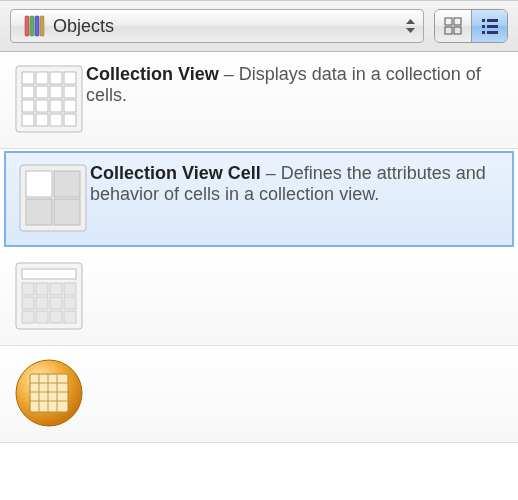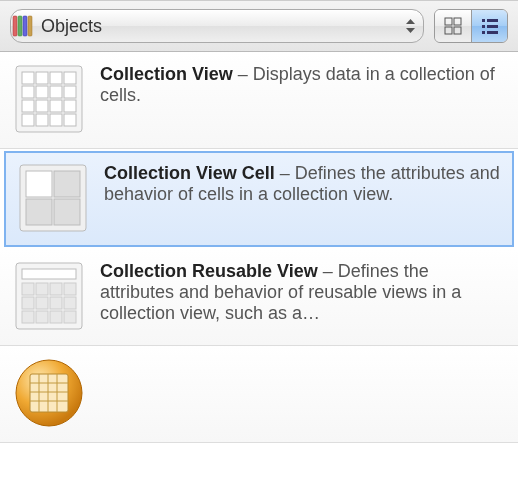--- a/index.html
+++ b/index.html
@@ -18,24 +18,24 @@
     padding: 8px 10px;
     background: linear-gradient(#f3f3f3,#e5e5e5);
     border-bottom: 1px solid #b9b9b9;
     border-top: 1px solid #ccc;
   }
   .dropdown {
     flex: 1;
     display: flex;
     align-items: center;
     height: 34px;
-    padding: 0 8px 0 0;
+    padding: 0 8px 0 12px;
     background: linear-gradient(#ffffff,#ececec 50%,#e1e1e1 51%,#efefef);
     border: 1px solid #aaa;
-    border-radius: 12px;
+    border-radius: 4px;
     box-shadow: 0 1px 0 rgba(255,255,255,.6) inset;
     cursor: default;
     gap: 8px;
   }
   .dropdown .combo-icon {
     width: 22px; height: 22px;
     display: flex; align-items:center; justify-content:center;
   }
   .dropdown .combo-label {
     flex: 1;
@@ -64,21 +64,20 @@
   .seg button + button { border-left:1px solid #9a9a9a; }
   .seg button.selected {
     background: linear-gradient(#cfe5fb,#a4cdf6 50%,#8fbff1 51%,#b7d8f8);
   }
   .list {
     overflow-y:auto;
     height: calc(500px - 52px);
   }
   .row {
     display:flex;
-    gap: 14px;
     padding: 10px 12px 12px 12px;
     border-bottom: 1px solid #ddd;
     background: linear-gradient(#ffffff,#f7f7f7);
   }
   .row.selected {
     background: linear-gradient(#eaf2fd,#dbe9fb);
     border: 2px solid #7fb3f0;
     border-radius: 0;
     margin: 2px 4px;
     padding: 8px 10px 10px 10px;
@@ -206,23 +205,20 @@
             <rect x="22" y="36" width="12" height="12"></rect>
             <rect x="36" y="36" width="12" height="12"></rect>
             <rect x="50" y="36" width="12" height="12"></rect>
           <rect x="8" y="50" width="12" height="12"></rect>
             <rect x="22" y="50" width="12" height="12"></rect>
             <rect x="36" y="50" width="12" height="12"></rect>
             <rect x="50" y="50" width="12" height="12"></rect>
         </g>
       </svg>
     </div>
-    <div class="text">
-      <span class="title">Collection Reusable View</span><span class="desc"> – Defines the attributes and behavior of reusable views in a collection view, such as a…</span>
-    </div>
   </div>
 
   <div class="row">
     <div class="thumb">
       <svg width="70" height="70" viewBox="0 0 70 70">
         <defs>
           <radialGradient id="orb" cx="35%" cy="30%" r="70%">
             <stop offset="0%" stop-color="#ffe9b0"></stop>
             <stop offset="55%" stop-color="#f0a933"></stop>
             <stop offset="100%" stop-color="#c97a0f"></stop>

